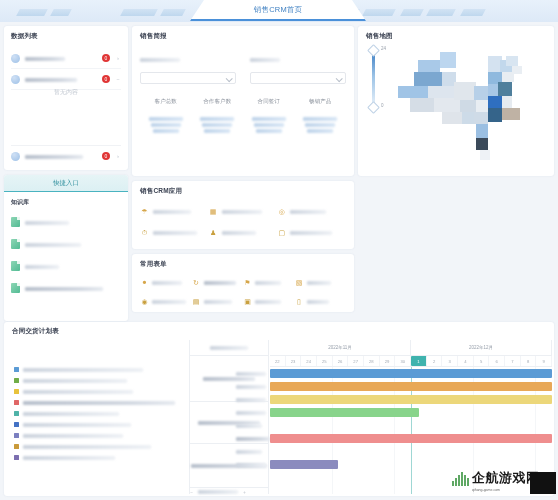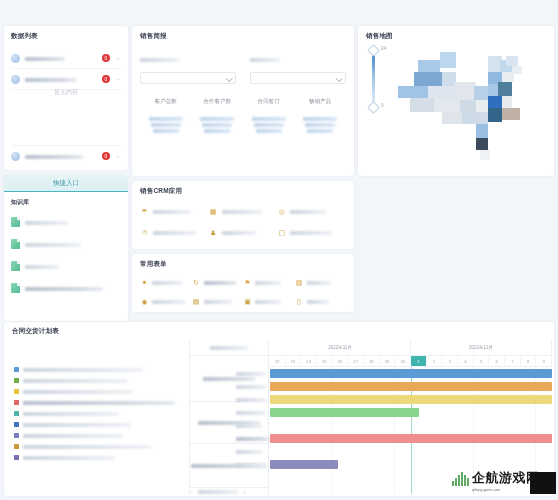--- a/index.html
+++ b/index.html
@@ -227,20 +227,34 @@
   .wm-bars i { display: block; width: 2px; background: #5fa864; }
   .wm-text { font-size: 13px; color: #1a1a1a; font-weight: bold; letter-spacing: .5px; }
   .wm-sub { position: absolute; left: 20px; bottom: 4px; font-size: 3.5px; color: #6a6a6a; filter: blur(.4px); }
   .wm-blk { position: absolute; right: 0; bottom: 2px; width: 26px; height: 22px; background: #111; }
 </style>
 </head>
 <body>
 
 <div class="page">
 
+  <div class="tabstrip">
+    <div class="tab-sliver s1"></div>
+    <div class="tab-sliver s2"></div>
+    <div class="tab-sliver s3"></div>
+    <div class="tab-sliver s4"></div>
+    <div class="tab-sliver s5"></div>
+    <div class="tab-sliver s6"></div>
+    <div class="tab-sliver s7"></div>
+    <div class="tab-sliver s8"></div>
+    <div class="tab-sliver s9"></div>
+    <div class="tab-active">
+      <span class="tab-active-label">销售CRM首页</span>
+    </div>
+  </div>
 
   <div class="left-col">
 
     <div class="card datalist">
       <div class="card-title">数据列表</div>
 
       <div class="dl-rows">
         <div class="dl-row">
           <span class="dl-icon"></span>
           <span class="dl-label"><i class="blur dark" style="width:40px"></i></span>

